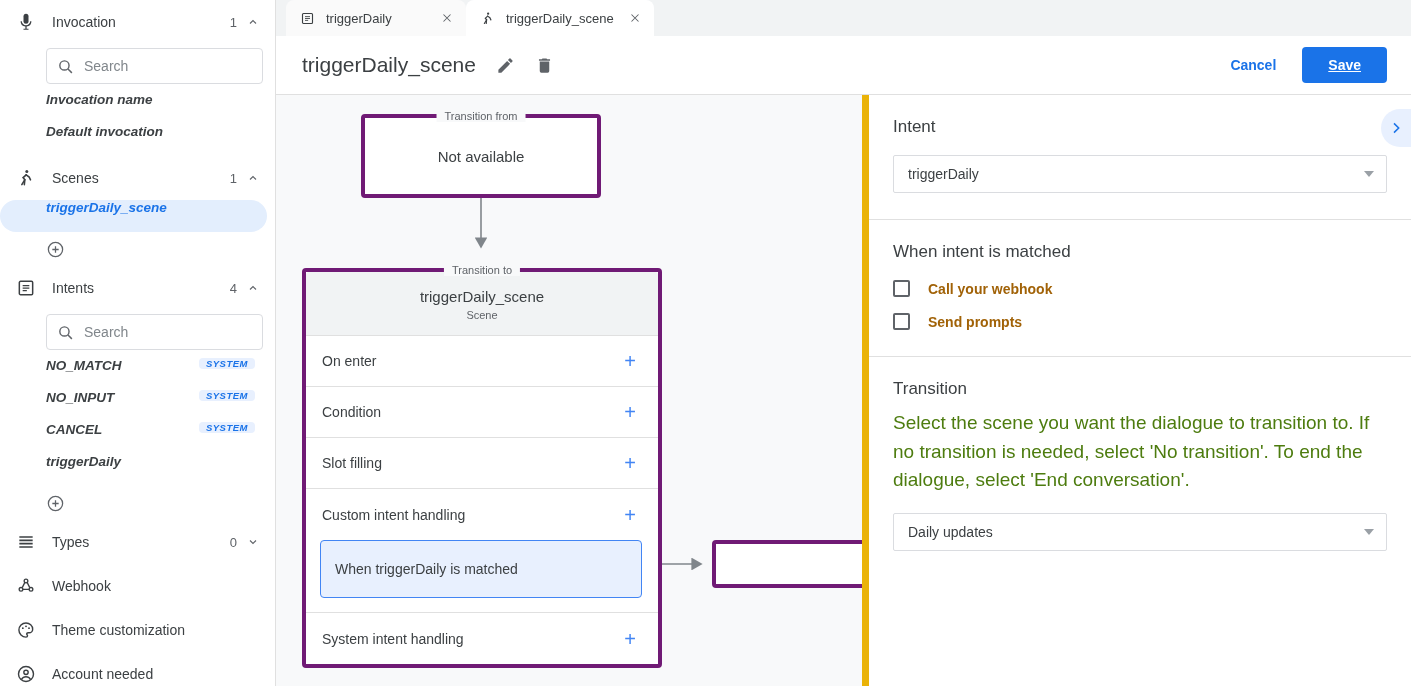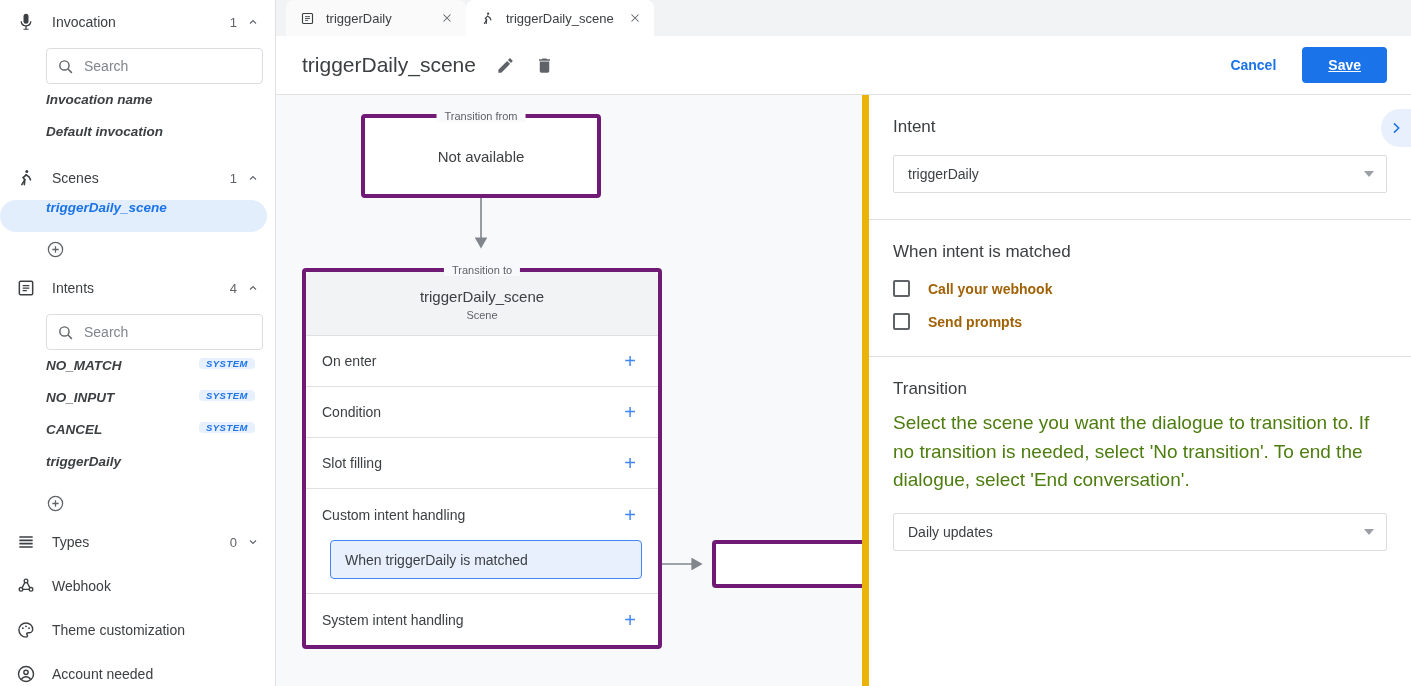--- a/index.html
+++ b/index.html
@@ -143,21 +143,21 @@
     display: flex; align-items: center; justify-content: space-between;
     padding: 0 22px 0 16px; height: 51px;
     border-bottom: 1px solid #e0e0e0; font-size: 14px; color: #3c4043;
     cursor: pointer;
   }
   .scene-row:last-child { border-bottom: none; }
   .plus-blue { color: #4285f4; font-size: 20px; line-height: 1; cursor: pointer; user-select: none; }
   .scene-group { border-bottom: 1px solid #e0e0e0; }
   .scene-group .scene-row { border-bottom: none; }
   .handler-chip {
-    margin: 0 16px 14px 24px; height: 39px;
+    margin: 0 16px 14px 14px; height: 58px;
     background: #e8f0fe; border: 1px solid #4285f4; border-radius: 4px;
     display: flex; align-items: center; padding: 0 14px;
     font-size: 14px; color: #3c4043; cursor: pointer;
   }
   .node-target {
     left: 436px; top: 445px; width: 260px; height: 48px;
     display: flex; align-items: center; justify-content: center;
     font-size: 15px; color: #3c4043;
   }
   .edge-svg { position: absolute; left: 0; top: 0; overflow: visible; pointer-events: none; }

